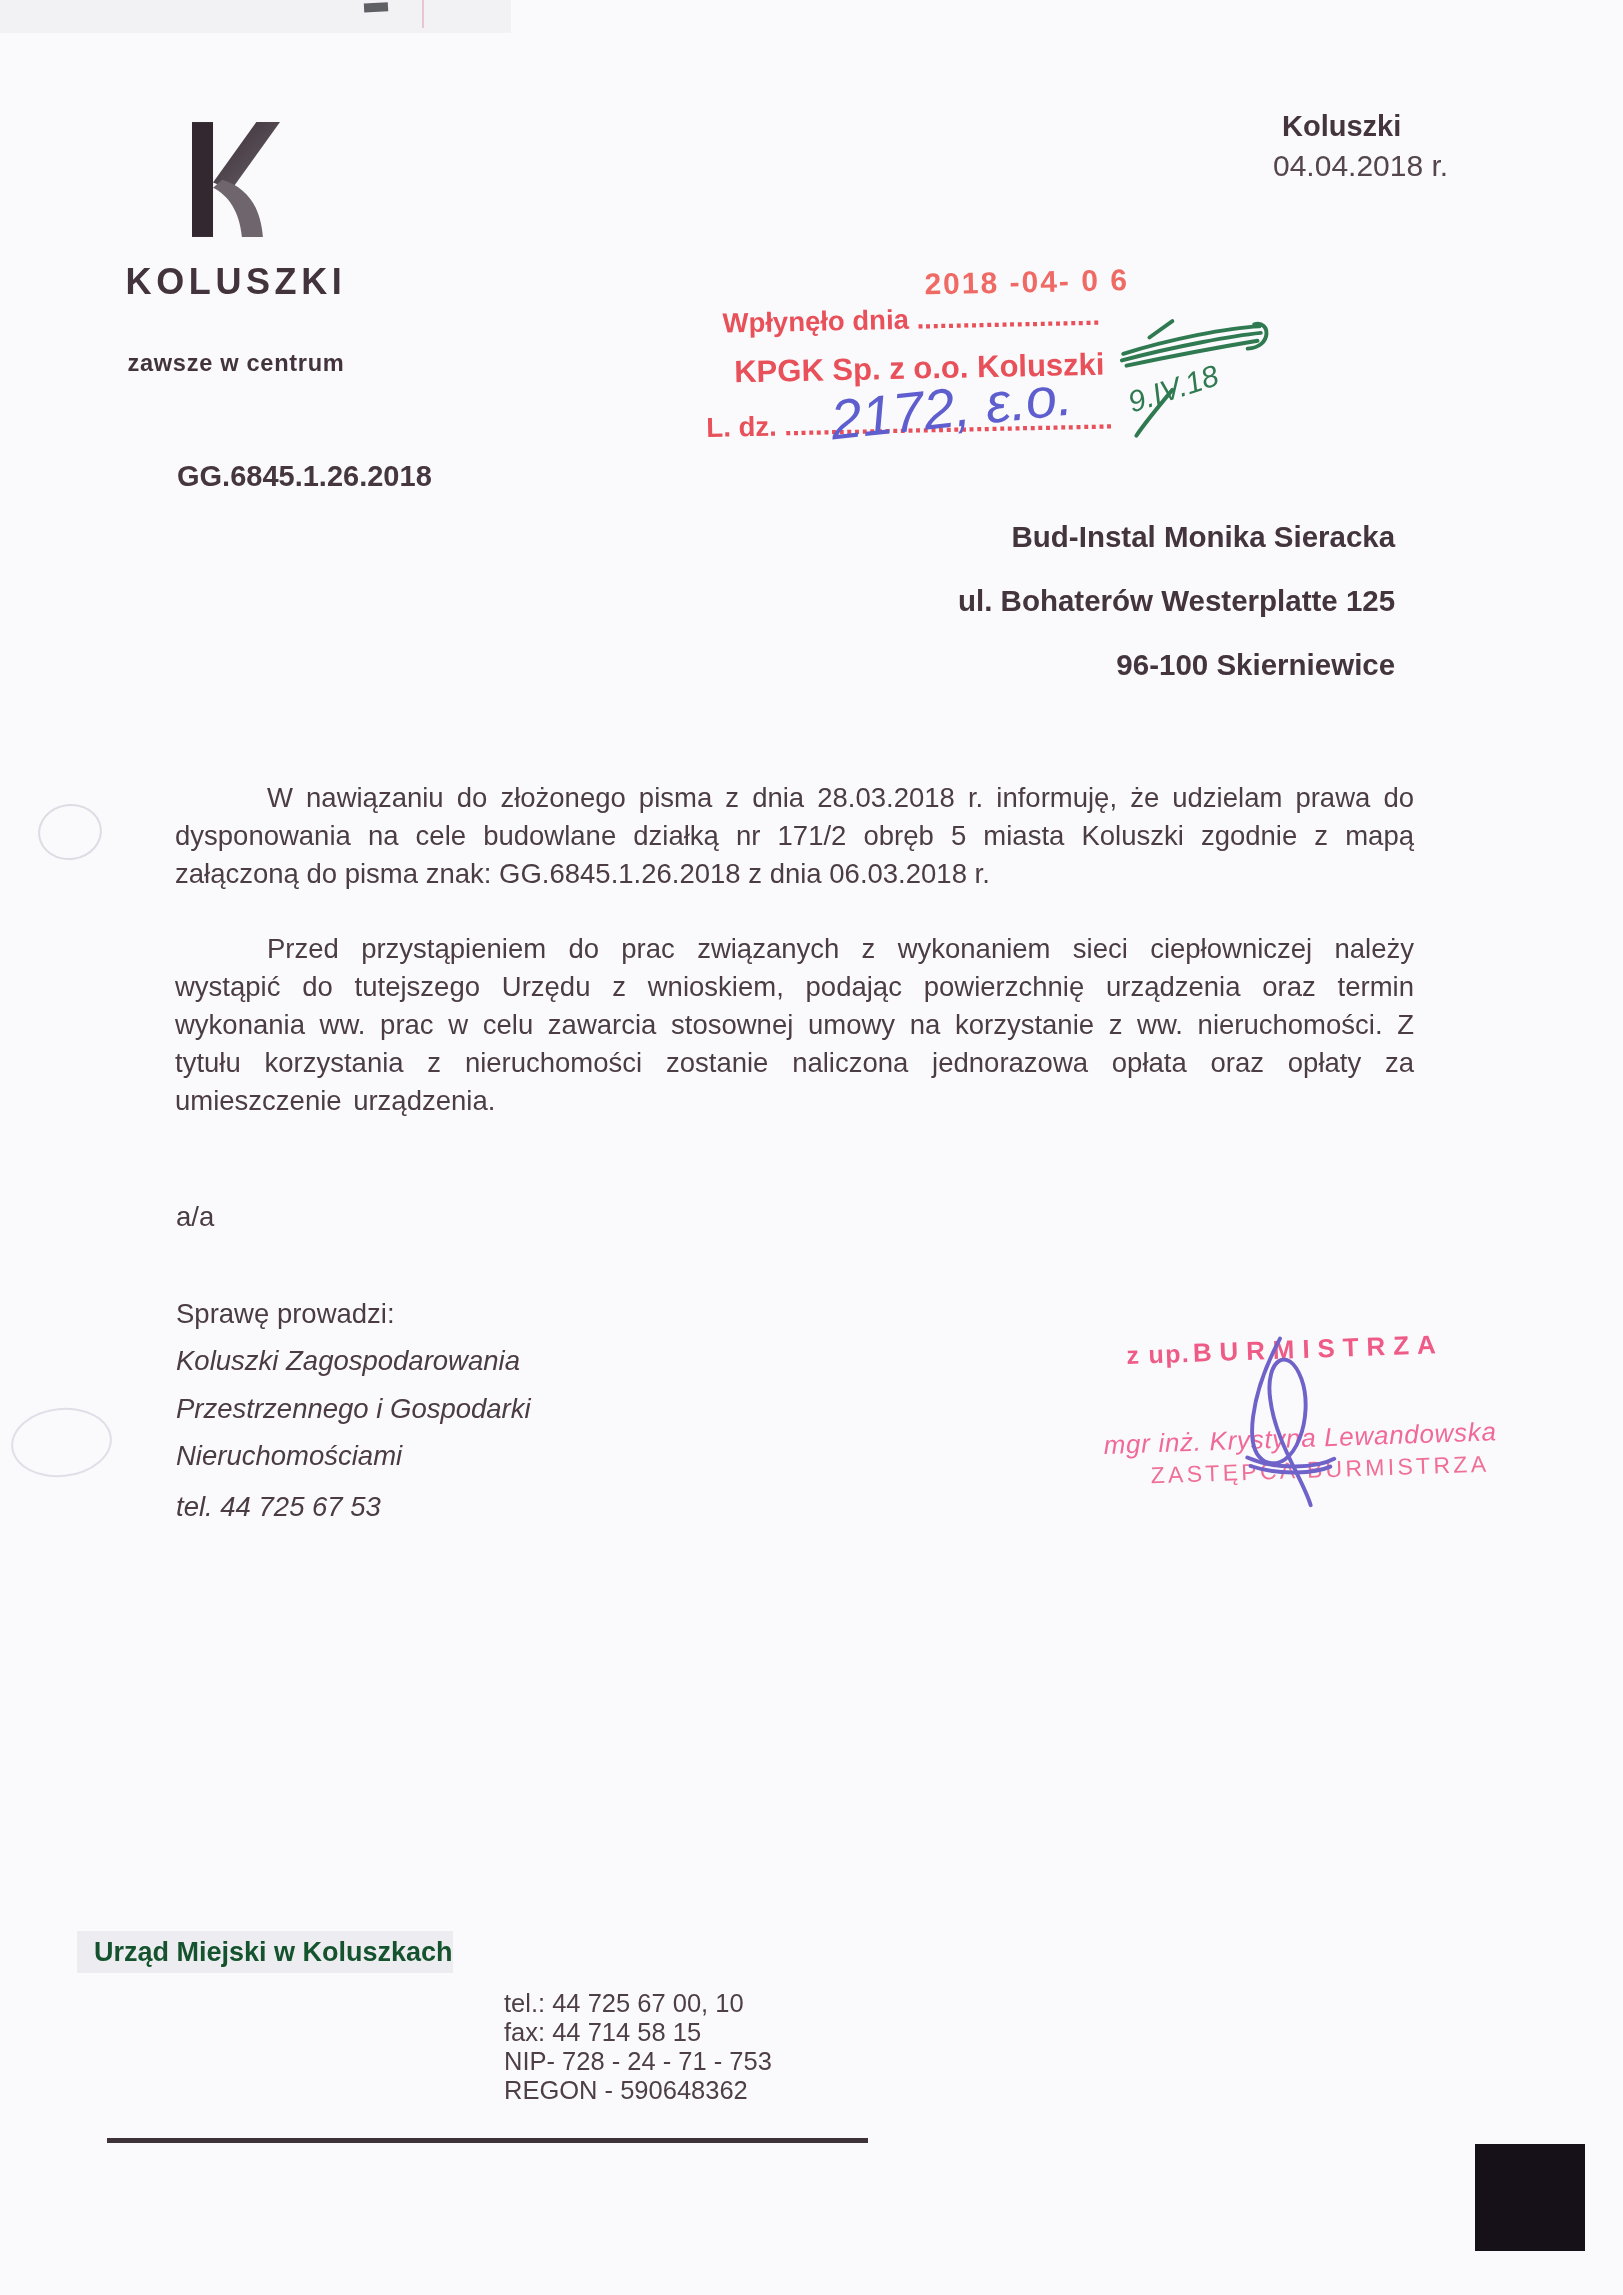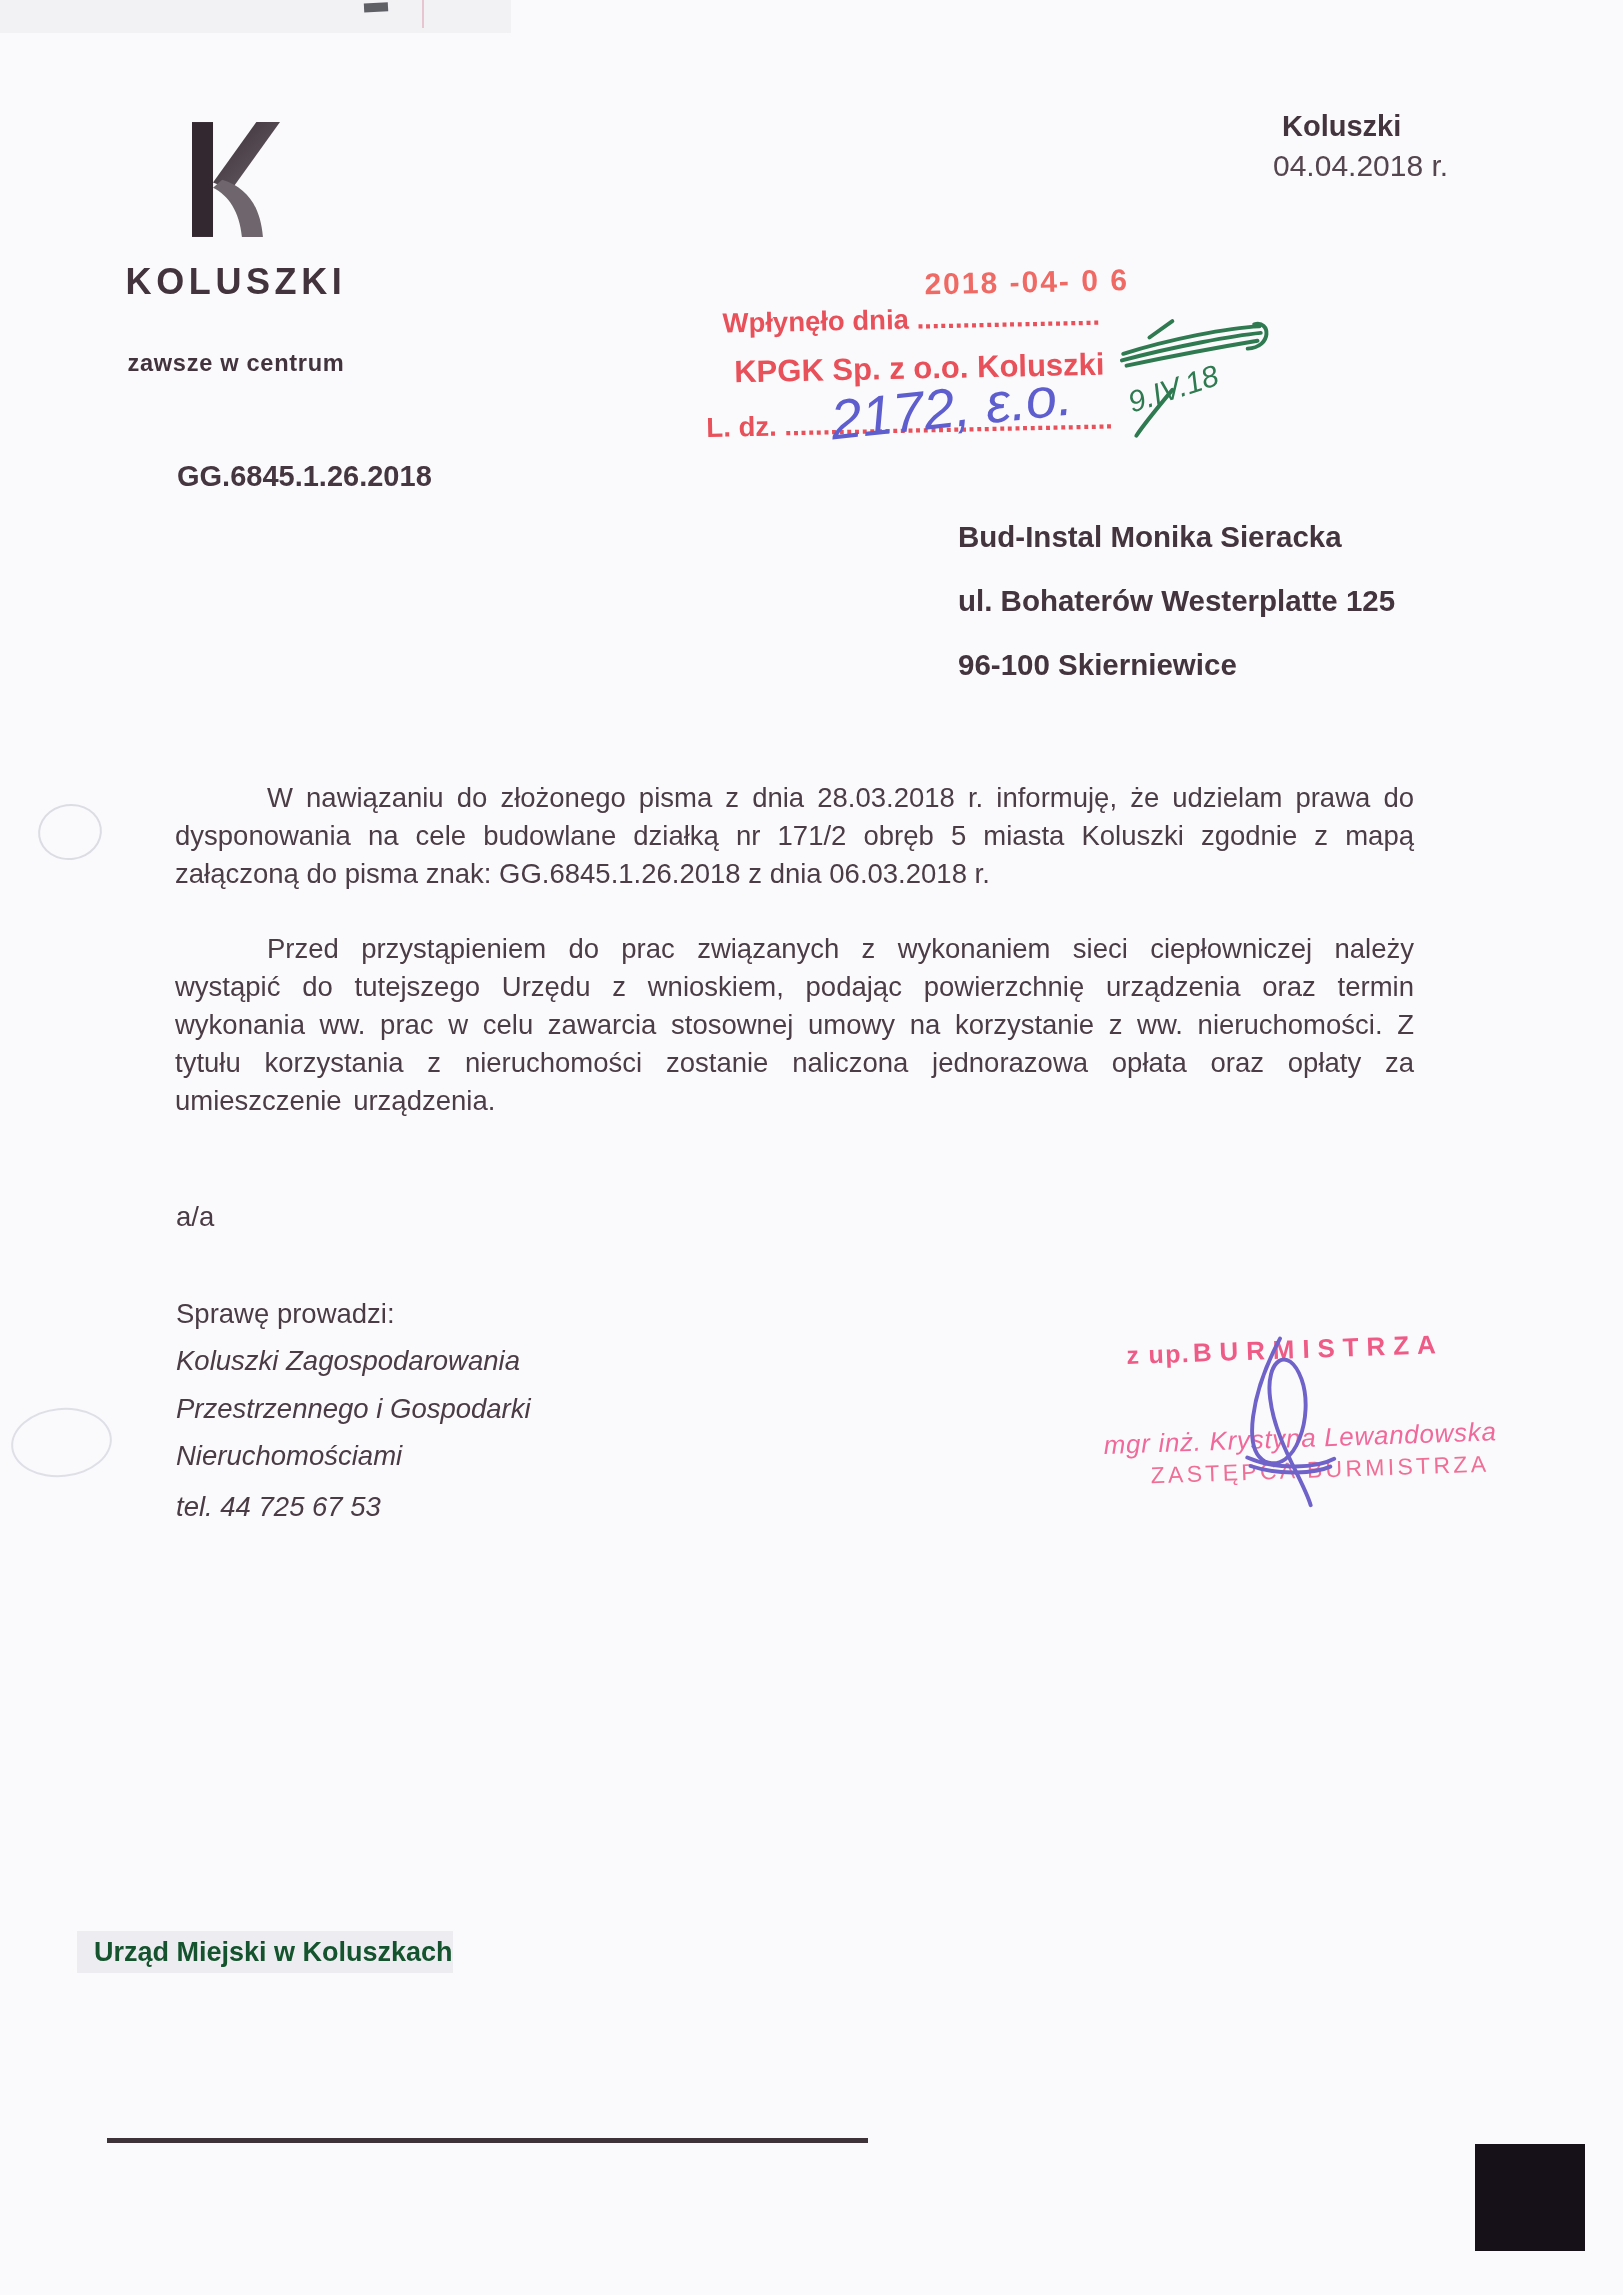--- a/index.html
+++ b/index.html
@@ -86,21 +86,21 @@
       <path d="M25,88 C110,70 195,55 225,50"></path>
       <path d="M60,45 L95,20"></path>
       <path d="M220,25 C245,18 248,60 210,62"></path>
       <path d="M95,125 C70,155 50,180 40,195"></path>
     </g>
   </svg>
   <div class="abs pen-green" style="left:1127px;top:372px;font-size:30px;transform:rotate(-18deg);">9.IV.18</div>
 
   <div class="abs case-number" style="left:177px;top:460px;">GG.6845.1.26.2018</div>
 
-  <div class="abs recipient" style="left:958px;top:521px;">
+  <div class="abs recipient" style="left:958px;top:521px;text-align:right;">
     <div>Bud-Instal Monika Sieracka</div>
     <div>ul. Bohaterów Westerplatte 125</div>
     <div>96-100 Skierniewice</div>
   </div>
 
   <div class="abs para" style="left:175px;top:779px;">W nawiązaniu do złożonego pisma z dnia 28.03.2018 r. informuję, że udzielam prawa do dysponowania na cele budowlane działką nr 171/2 obręb 5 miasta Koluszki zgodnie z mapą załączoną do pisma znak: GG.6845.1.26.2018 z dnia 06.03.2018 r.</div>
   <div class="abs para" style="left:175px;top:930px;word-spacing:3.9px;">Przed przystąpieniem do prac związanych z wykonaniem sieci ciepłowniczej należy wystąpić do tutejszego Urzędu z wnioskiem, podając powierzchnię urządzenia oraz termin wykonania ww. prac w celu zawarcia stosownej umowy na korzystanie z ww. nieruchomości. Z tytułu korzystania z nieruchomości zostanie naliczona jednorazowa opłata oraz opłaty za umieszczenie urządzenia.</div>
   <div class="abs" style="left:176px;top:1201px;font-size:27.5px;">a/a</div>
 
   <div class="abs officer-label" style="left:176px;top:1298px;">Sprawę prowadzi:</div>
@@ -121,17 +121,23 @@
   <svg class="abs" style="left:1211px;top:1319px;" width="151" height="196" viewBox="0 0 230 300">
     <g stroke="#6f63c9" stroke-width="6" fill="none" stroke-linecap="round">
       <path d="M105,30 C60,115 48,200 82,218 C128,238 158,148 138,92 C118,38 82,62 90,122 C98,188 140,245 152,285"></path>
       <path d="M55,212 C100,232 162,228 188,214"></path>
       <path d="M60,225 C105,240 160,236 182,226"></path>
     </g>
   </svg>
 
   <div class="abs" style="left:77px;top:1931px;width:376px;height:42px;background:#ededf1;"></div>
   <div class="abs footer-org" style="left:94px;top:1937px;">Urząd Miejski w Koluszkach</div>
+  <div class="abs footer-col" style="left:504px;top:1989px;">
+    <div>tel.: 44 725 67 00, 10</div>
+    <div>fax: 44 714 58 15</div>
+    <div>NIP- 728 - 24 - 71 - 753</div>
+    <div>REGON - 590648362</div>
+  </div>
   <div class="abs rule" style="left:107px;top:2138px;width:761px;height:4.6px;"></div>
   <div class="abs" style="left:1475px;top:2144px;width:110px;height:107px;background:#161019;"></div>
 
 </div>
 
 
 </body></html>

